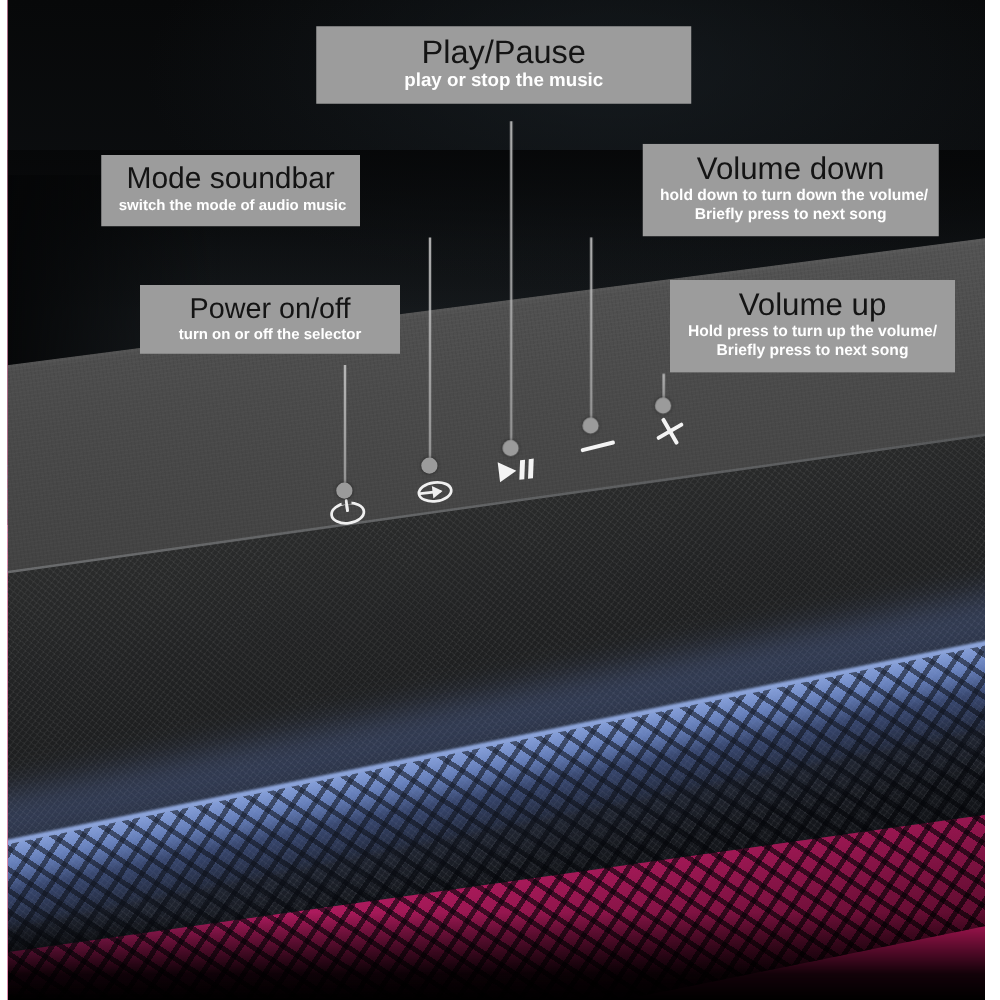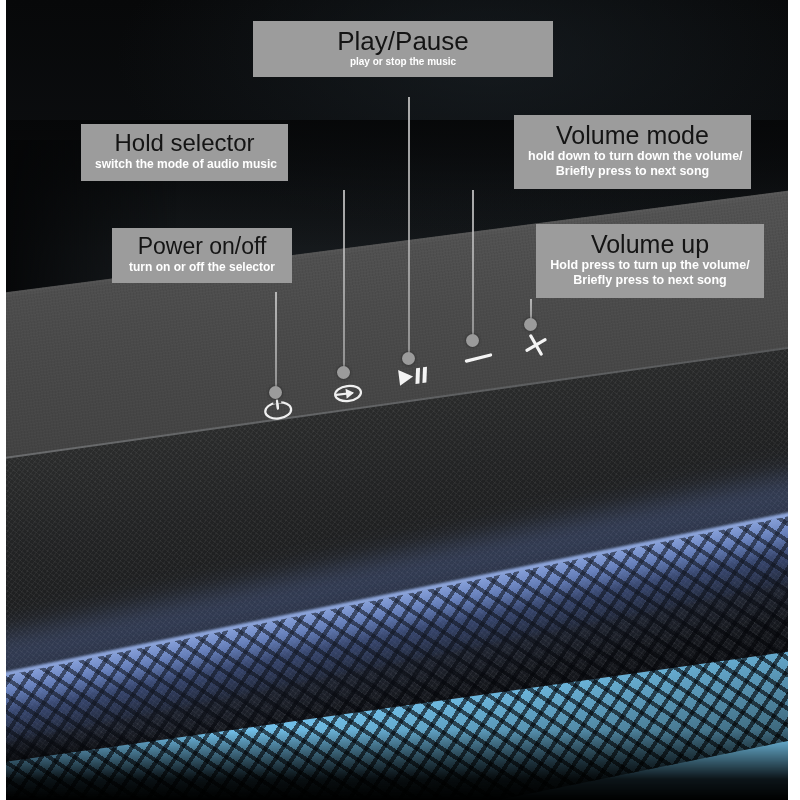--- a/index.html
+++ b/index.html
@@ -17,21 +17,21 @@
   }
 
   
   #scene {
     position: absolute;
     left: 6px;
     top: 0px;
     width: 782px;
     height: 800px;
     overflow: hidden;
-    background: #7dd3fc;
+    background: #be185d;
   }
 
   
   .bg-dark {
     position: absolute;
     left: 0; top: 0; right: 0; height: 420px;
     background:
       radial-gradient(ellipse 520px 240px at 62% 14%, rgba(30,38,44,0.55) 0%, rgba(8,10,12,0) 72%),
       linear-gradient(180deg, #070809 0%, #0b0d0f 32%, #171b1e 64%, #23282c 100%);
   }
@@ -214,34 +214,34 @@
   }
   .callout .title {
     color: #141414;
     font-size: 25px;
     line-height: 1.12;
     font-weight: 400;
     white-space: nowrap;
   }
   .callout .sub {
     color: #ffffff;
-    font-size: 10px;
+    font-size: 15px;
     line-height: 1.22;
     font-weight: 600;
     white-space: nowrap;
   }
   #c-play   { left: 247px; top: 21px;  width: 300px; }
   #c-play .title { font-size: 26px; }
   #c-mode   { left: 75px;  top: 124px; width: 207px; }
   #c-mode .title { font-size: 24px; }
   #c-mode .sub { font-size: 12px; }
   #c-voldn  { left: 508px; top: 115px; width: 237px; }
   #c-voldn .title { font-size: 25px; }
   #c-voldn .sub { font-size: 12.5px; }
-  #c-power  { left: 106px; top: 228px; width: 180px; }
+  #c-power  { left: 106px; top: 228px; width: 208px; }
   #c-power .title { font-size: 23px; }
   #c-power .sub { font-size: 12px; }
   #c-volup  { left: 530px; top: 224px; width: 228px; text-align: center; }
   #c-volup .title { font-size: 25px; }
   #c-volup .sub { font-size: 12.5px; }
 </style>
 </head>
 <body>
 
 <div id="stage">
@@ -315,26 +315,26 @@
 
     <div class="leader" style="left:524px; top:299px; height:25px;"></div>
     <div class="leader-dot" style="left:518px; top:318px;"></div>
 
     <div class="callout" id="c-play">
       <div class="title">Play/Pause</div>
       <div class="sub">play or stop the music</div>
     </div>
 
     <div class="callout" id="c-mode">
-      <div class="title">Hold selector</div>
+      <div class="title">Mode soundbar</div>
       <div class="sub">switch the mode of audio music</div>
     </div>
 
     <div class="callout" id="c-voldn">
-      <div class="title">Volume mode</div>
+      <div class="title">Volume down</div>
       <div class="sub">hold down to turn down the volume/</div>
       <div class="sub">Briefly press to next song</div>
     </div>
 
     <div class="callout" id="c-power">
       <div class="title">Power on/off</div>
       <div class="sub">turn on or off the selector</div>
     </div>
 
     <div class="callout" id="c-volup">

